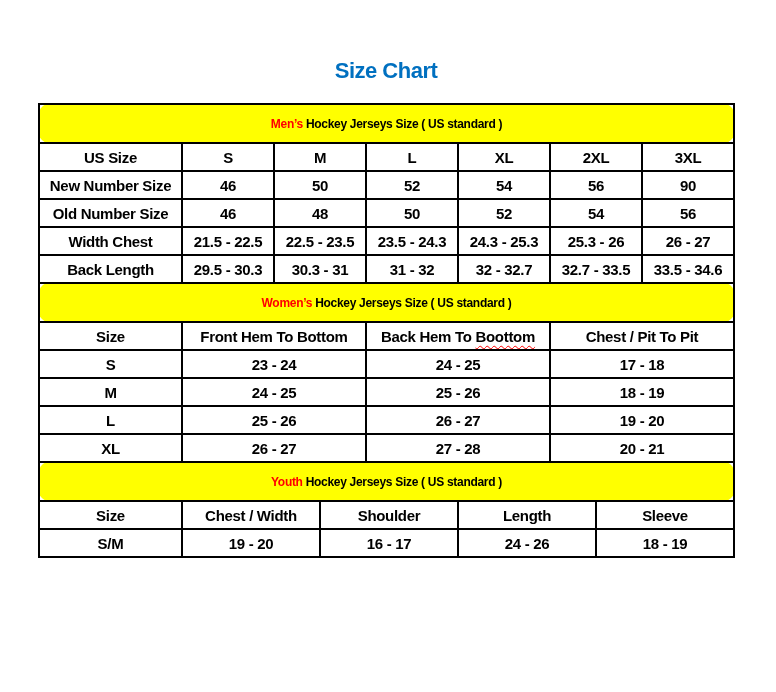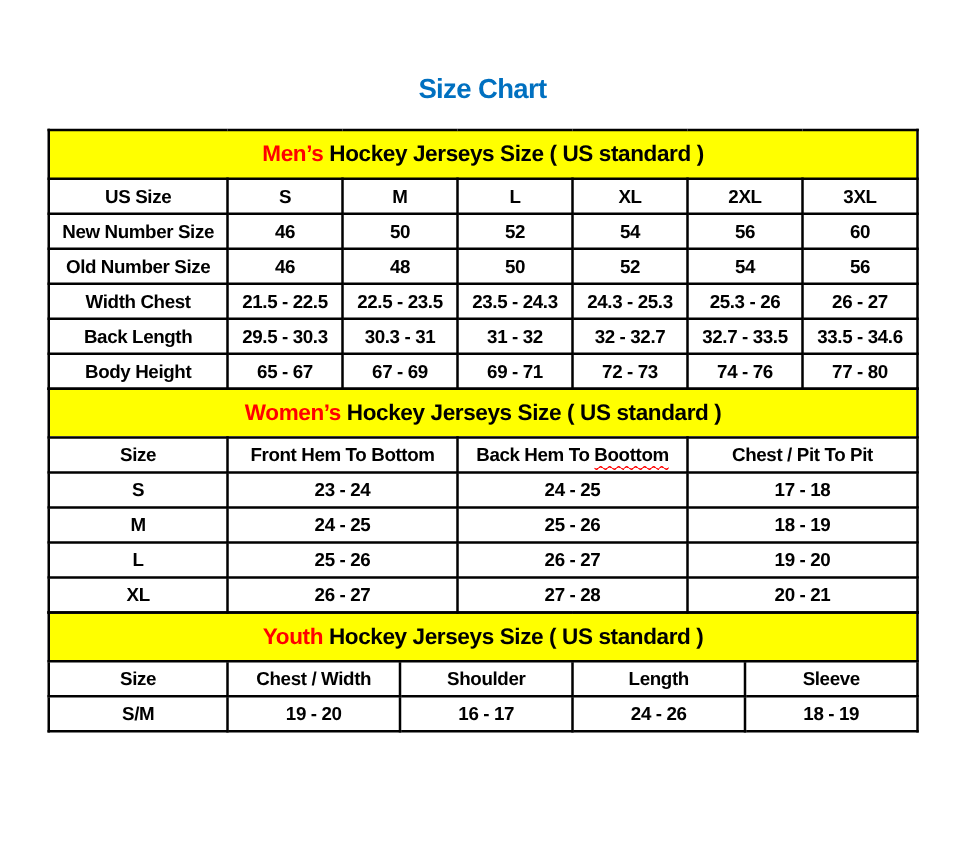--- a/index.html
+++ b/index.html
@@ -29,21 +29,22 @@
   col.label-col{width:143px;}
   .size-table td,.size-table th{
     border:2px solid var(--border_black);
     text-align:center;vertical-align:middle;
     font-size:15px;font-weight:bold;letter-spacing:-0.3px;
     padding:0 2px;overflow:hidden;white-space:nowrap;
   }
   tr.band-row{height:39px;}
   tr.band-row td{
     background:var(--section_bg);
-    font-size:18px;
+    font-size:12px;
+    border-radius:10px;
   }
   tr.band-row .accent{color:var(--accent_red);}
   tr.head-row{height:28px;}
   tr.data-row{height:28px;}
   .squiggle{
     text-decoration-line:underline;
     text-decoration-style:wavy;
     text-decoration-color:var(--accent_red);
     text-decoration-thickness:1px;
     text-underline-offset:3px;
@@ -79,21 +80,21 @@
             <th><span>2XL</span></th>
             <th><span>3XL</span></th>
           </tr>
           <tr class="data-row">
             <th>New Number Size</th>
             <td>46</td>
             <td>50</td>
             <td>52</td>
             <td>54</td>
             <td>56</td>
-            <td>60</td>
+            <td>90</td>
           </tr>
           <tr class="data-row">
             <th>Old Number Size</th>
             <td>46</td>
             <td>48</td>
             <td>50</td>
             <td>52</td>
             <td>54</td>
             <td>56</td>
           </tr>
@@ -107,29 +108,20 @@
             <td>26 - 27</td>
           </tr>
           <tr class="data-row">
             <th>Back Length</th>
             <td>29.5 - 30.3</td>
             <td>30.3 - 31</td>
             <td>31 - 32</td>
             <td>32 - 32.7</td>
             <td>32.7 - 33.5</td>
             <td>33.5 - 34.6</td>
-          </tr>
-          <tr class="data-row">
-            <th>Body Height</th>
-            <td>65 - 67</td>
-            <td>67 - 69</td>
-            <td>69 - 71</td>
-            <td>72 - 73</td>
-            <td>74 - 76</td>
-            <td>77 - 80</td>
           </tr>
         </tbody>
       </table>
       <table class="size-table">
         <colgroup>
           <col class="label-col">
           <col>
           <col>
           <col>
         </colgroup>

